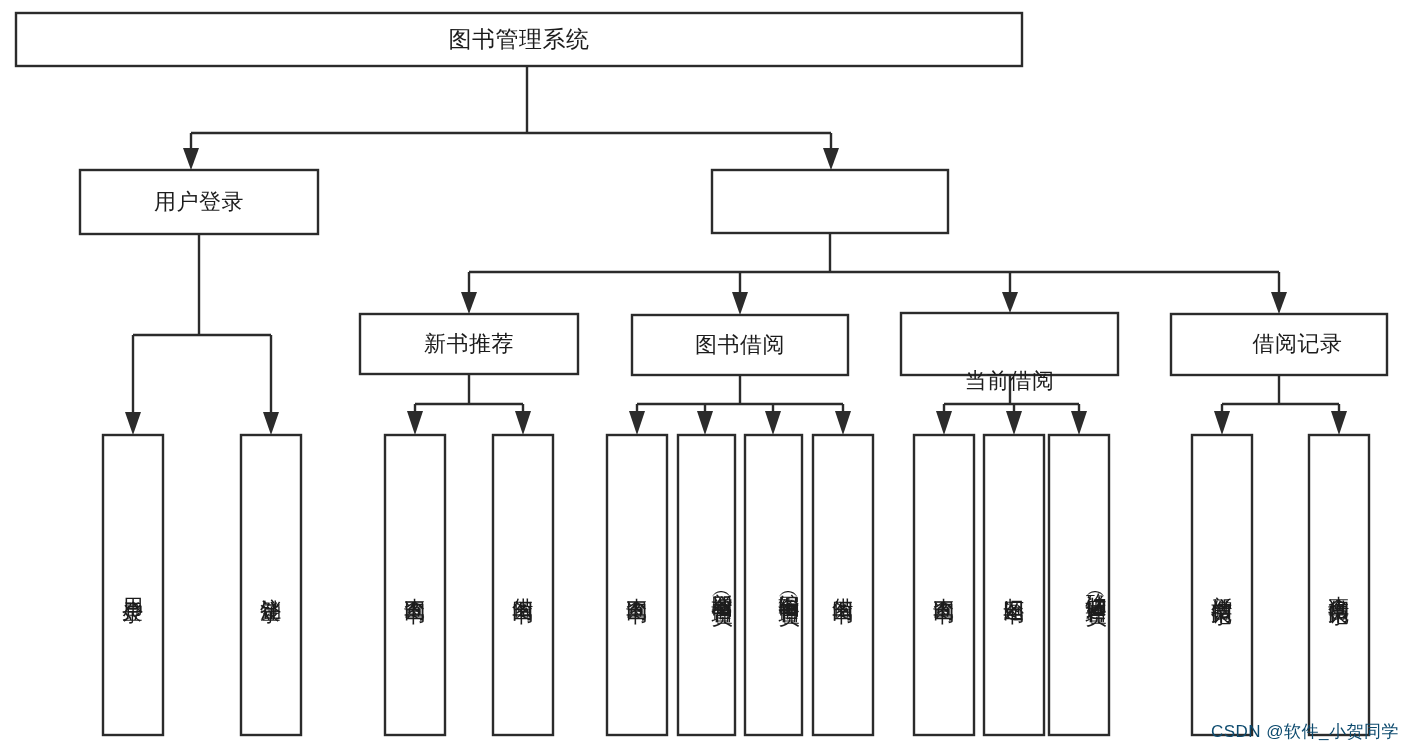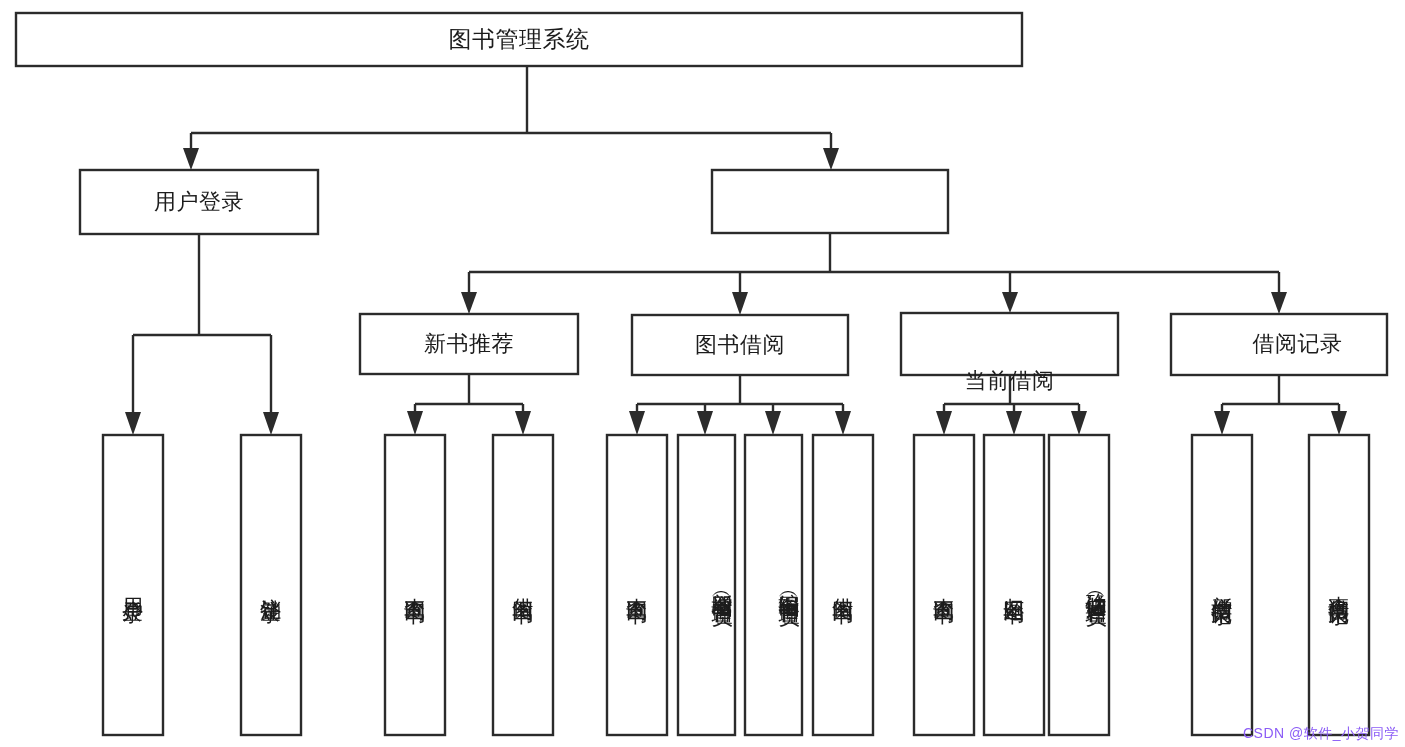--- a/index.html
+++ b/index.html
@@ -67,22 +67,22 @@
     text-align: center;
     white-space: nowrap;
   }
   .node-label.root {
     font-size: 23px;
   }
   #watermark {
     position: absolute;
     right: 6px;
     bottom: 4px;
-    font-size: 14px;
-    color: #8b5cf6;
+    font-size: 17px;
+    color: #0c4a6e;
     font-family: "Liberation Sans", "DejaVu Sans", sans-serif;
     letter-spacing: 0.5px;
     white-space: nowrap;
   }
 </style>
 </head>
 <body>
 
 <div id="diagram-root">
 

